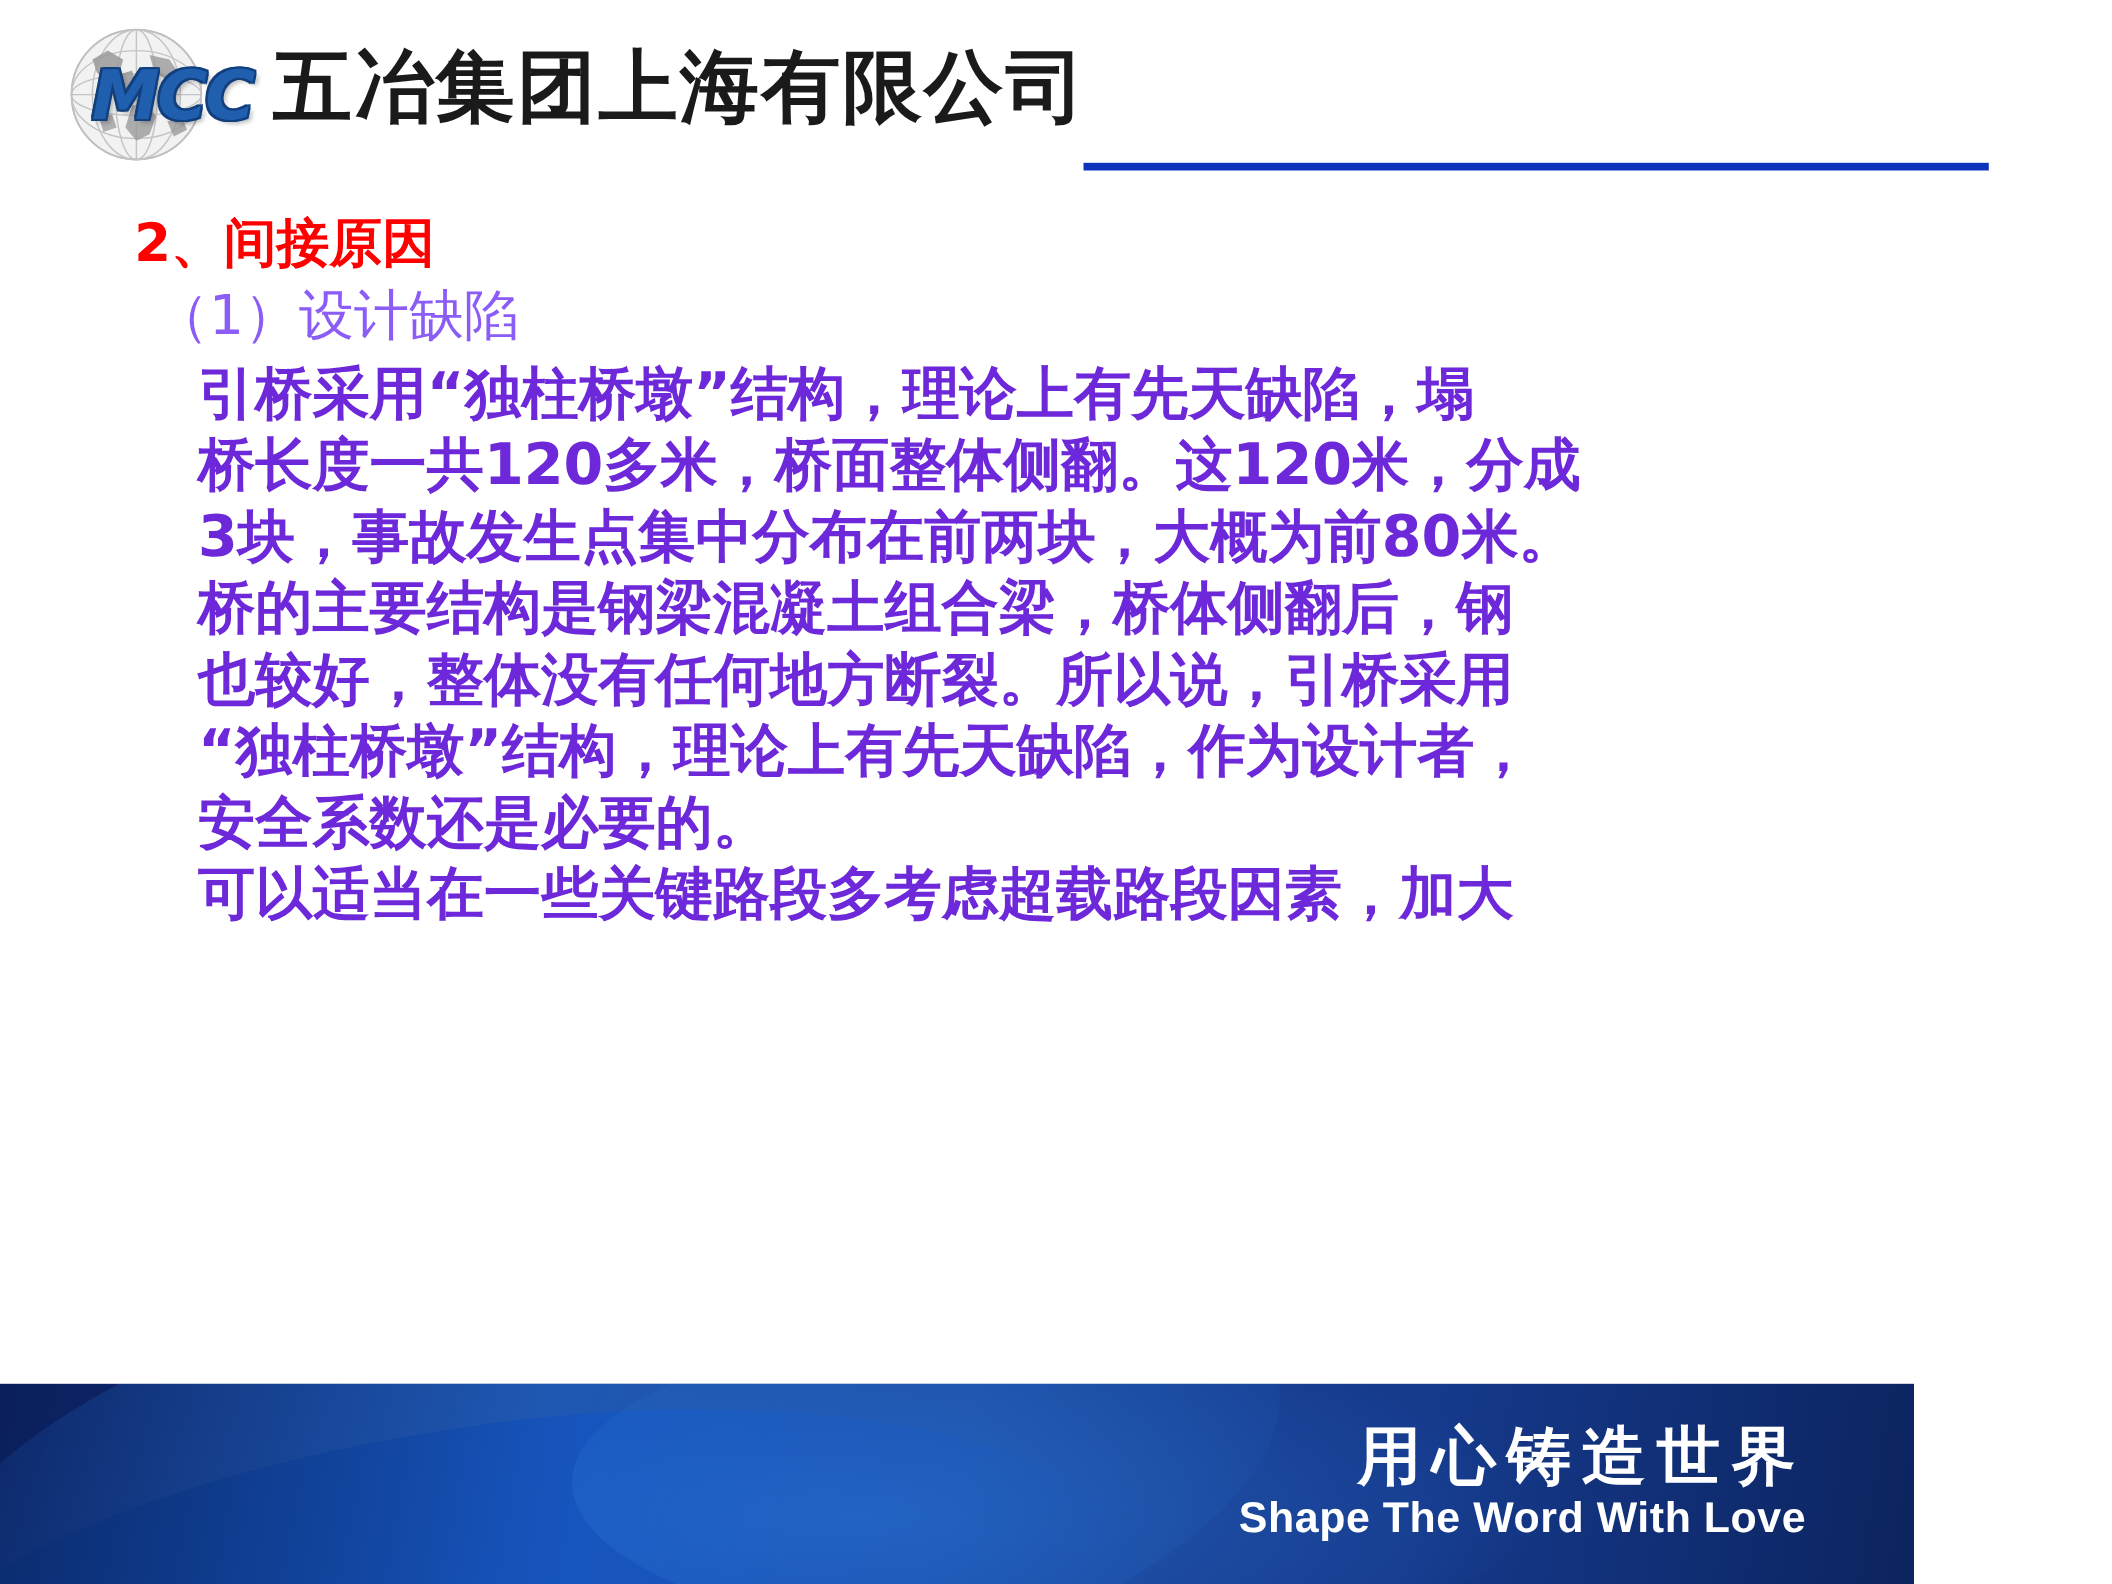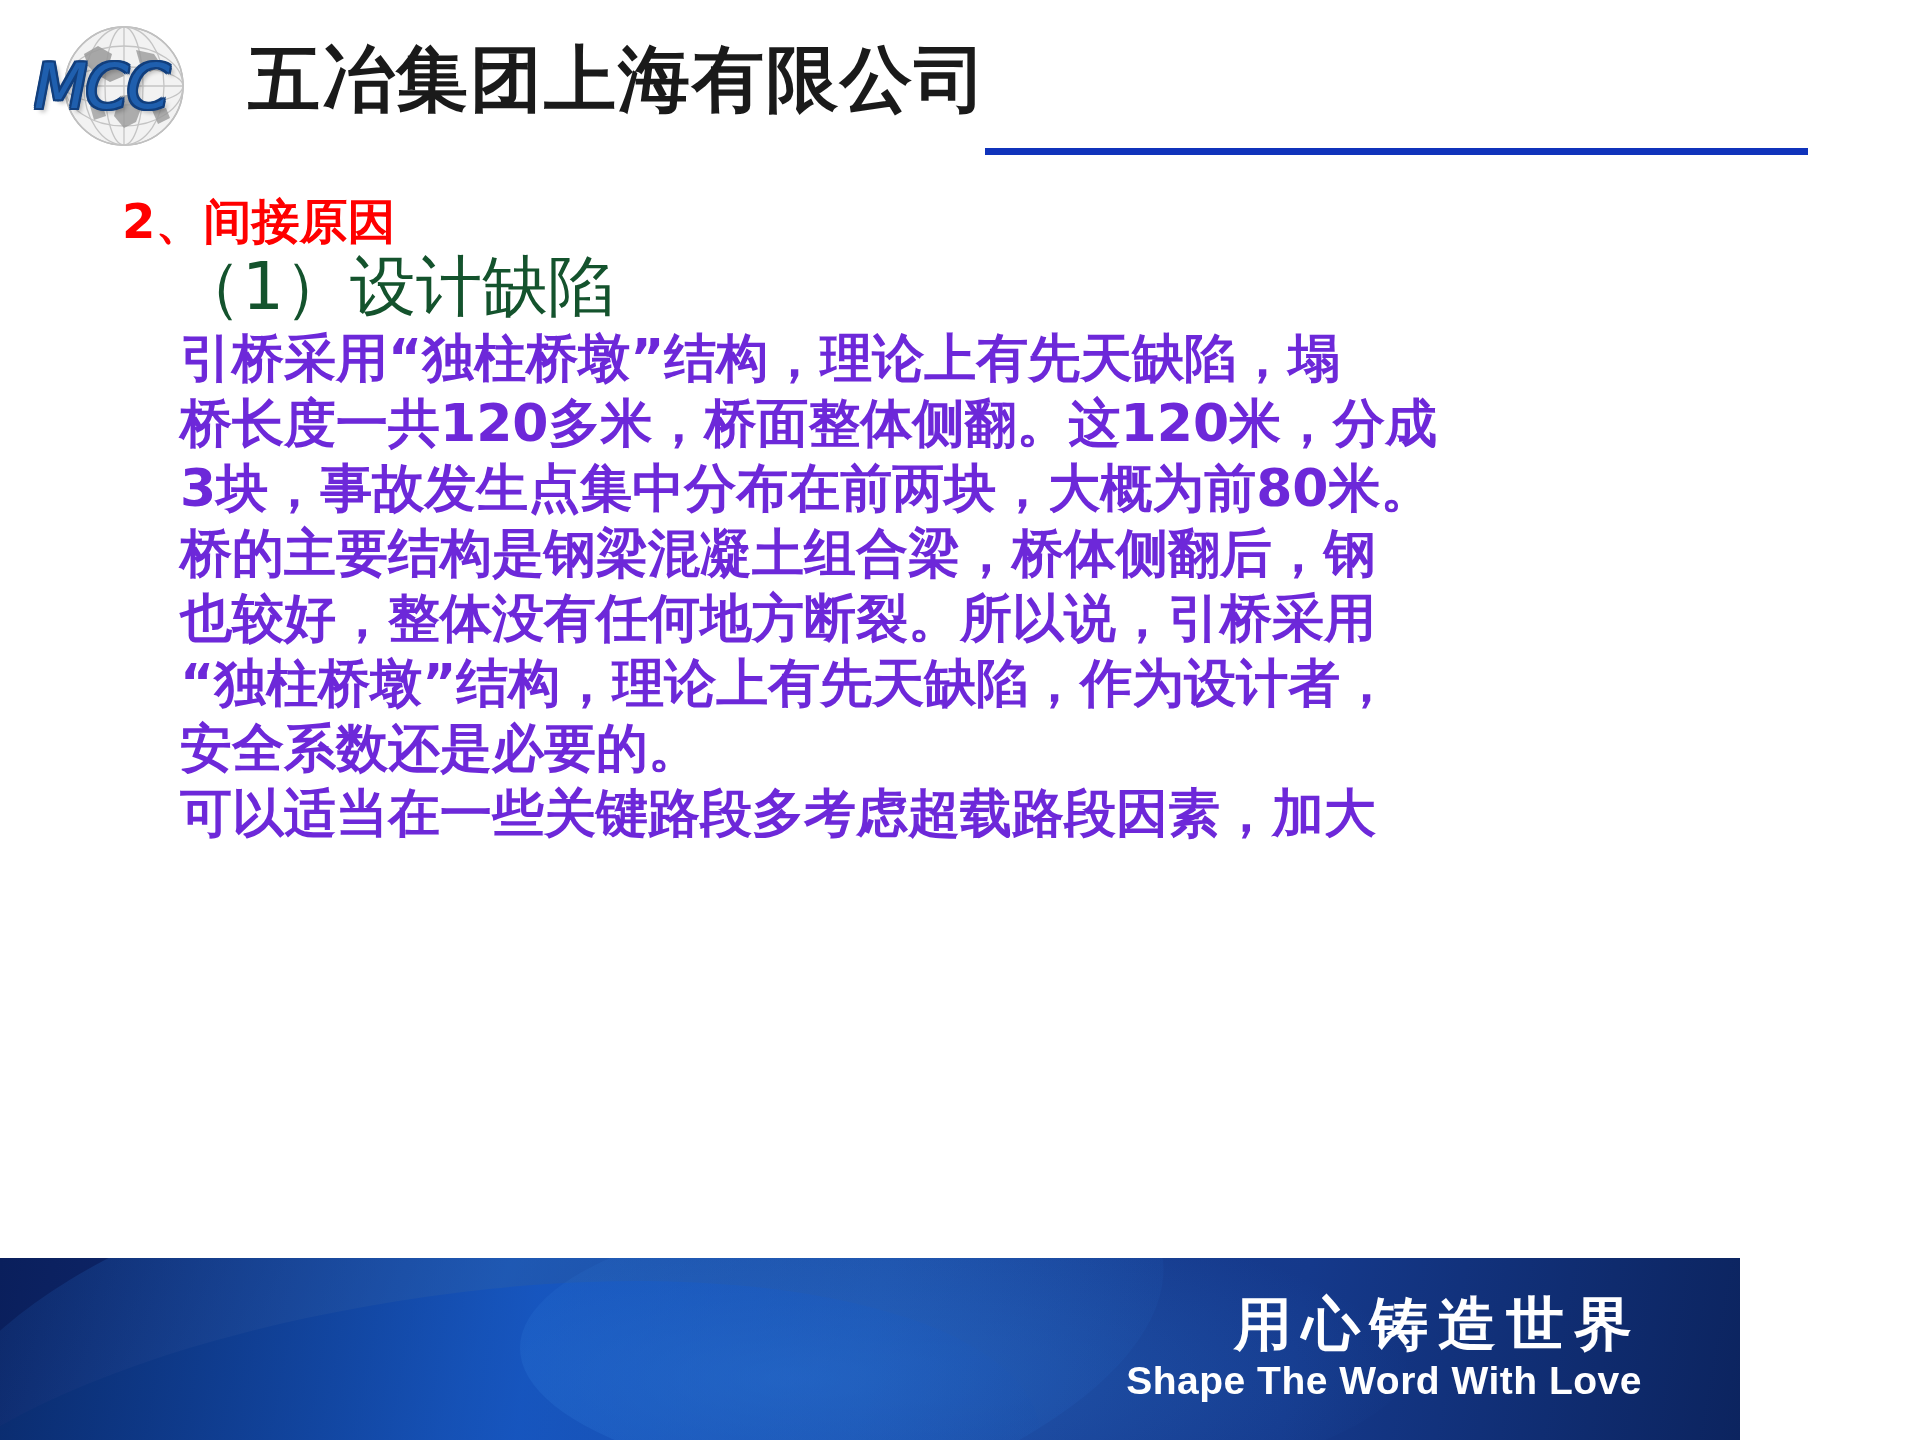--- a/index.html
+++ b/index.html
@@ -37,32 +37,33 @@
     width: 124px;
     height: 124px;
   }
   .mcc-text {
     position: absolute;
     left: 6px;
     top: 34px;
     width: 196px;
     height: 62px;
     font-family: "DejaVu Sans", sans-serif;
-    font-weight: normal;
+    font-weight: bold;
     font-style: italic;
     font-size: 62px;
     line-height: 62px;
     letter-spacing: -2px;
     color: #1f5fae;
     text-shadow:
       2px 0 0 #123f7d, -2px 0 0 #123f7d,
       0 2px 0 #123f7d, 0 -2px 0 #123f7d,
       2px 2px 0 #123f7d, -2px -2px 0 #123f7d,
       2px -2px 0 #123f7d, -2px 2px 0 #123f7d,
       4px 4px 4px rgba(0,0,0,0.25);
+    text-align: right;
     -webkit-text-stroke: 0;
   }
   .company-name {
     position: absolute;
     left: 248px;
     top: 38px;
     font-family: "DejaVu Sans", "Liberation Sans", sans-serif;
     font-weight: bold;
     font-size: 72px;
     line-height: 82px;
@@ -97,25 +98,24 @@
     line-height: 56px;
     color: #ff0000;
     white-space: nowrap;
     text-align: center;
   }
   .sub-title {
     position: absolute;
     left: 140px;
     top: 80px;
     font-family: "DejaVu Sans", "Liberation Sans", sans-serif;
-    font-size: 66px;
+    font-size: 50px;
     line-height: 58px;
-    color: #14532d;
-    white-space: nowrap;
-    margin-left: 36px;
+    color: #8b5cf6;
+    white-space: nowrap;
   }
   .body-block {
     position: absolute;
     left: 180px;
     top: 148px;
     width: 1560px;
   }
   .body-line {
     font-family: "DejaVu Sans", "Liberation Sans", sans-serif;
     font-size: 52px;

